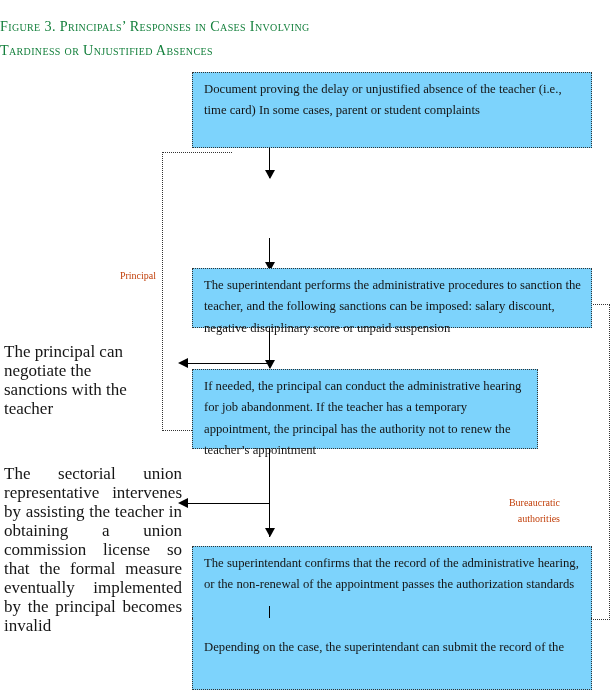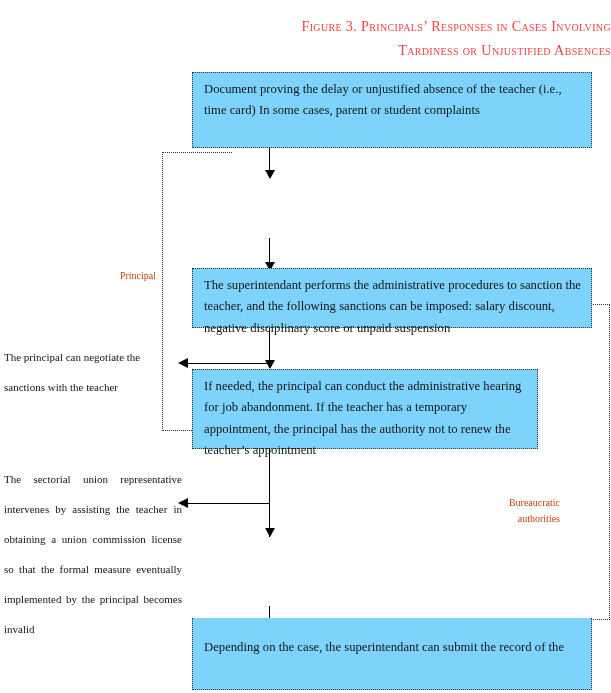--- a/index.html
+++ b/index.html
@@ -6,26 +6,26 @@
   body{
     width:611px;height:693px;position:relative;overflow:hidden;
     font-family:"Liberation Serif","DejaVu Serif",serif;
     color:#1b1b1b;
   }
   .canvas{position:absolute;left:0;top:0;width:611px;height:693px;}
 
   
   .title{
     position:absolute;left:0;top:14px;width:611px;
-    text-align:right;
+    text-align:left;
     font-size:14.2px;
     font-variant:small-caps;
     letter-spacing:.35px;
     line-height:24px;
-    color:#ef4444;
+    color:#15803d;
   }
   .title .l2{display:block;}
 
   
   .lane{
     position:absolute;
     border:1px dotted #333;
     box-sizing:border-box;
     background:transparent;
   }
@@ -48,22 +48,22 @@
     line-height:21.4px;
     color:#151515;
     padding:6px 9px 4px 11px;
   }
   .pbox.noborder-bottom{border-bottom:none;}
   .pbox.noborder-top{border-top:none;}
 
   
   .side{
     position:absolute;
-    font-size:11px;
-    line-height:30px;
+    font-size:17px;
+    line-height:19px;
     color:#151515;
   }
   .side.justify{text-align:justify;text-justify:inter-word;}
 
   
   .vline{position:absolute;width:1.4px;background:#000;}
   .hline{position:absolute;height:1.4px;background:#000;}
   .arrow-down{
     position:absolute;width:0;height:0;
     border-left:5px solid transparent;
@@ -115,19 +115,20 @@
 
   <div class="pbox" style="left:192px;top:369px;width:346px;height:80px;">If needed, the principal can conduct the administrative hearing for job abandonment. If the teacher has a temporary appointment, the principal has the authority not to renew the teacher’s appointment</div>
 
   <div class="vline" style="left:269px;top:449px;height:88px;"></div>
   <div class="hline" style="left:188px;top:502.5px;width:82px;"></div>
   <div class="arrow-left" style="left:178px;top:498px;"></div>
   <div class="arrow-down" style="left:264.5px;top:528px;"></div>
 
   <div class="side justify" style="left:4px;top:464px;width:178px;">The sectorial union representative intervenes by assisting the teacher in obtaining a union commission license so that the formal measure eventually implemented by the principal becomes invalid</div>
 
+  <div class="pbox noborder-bottom" style="left:192px;top:546px;width:400px;height:72px;">The superintendant confirms that the record of the administrative hearing, or the non-renewal of the appointment passes the authorization standards</div>
 
   <div class="vline" style="left:269px;top:606px;height:28px;"></div>
   <div class="arrow-down" style="left:264.5px;top:626px;"></div>
 
   <div class="pbox noborder-top" style="left:192px;top:618px;width:400px;height:72px;padding-top:19px;">Depending on the case, the superintendant can submit the record of the</div>
 
 </div>
 
 </body></html>

